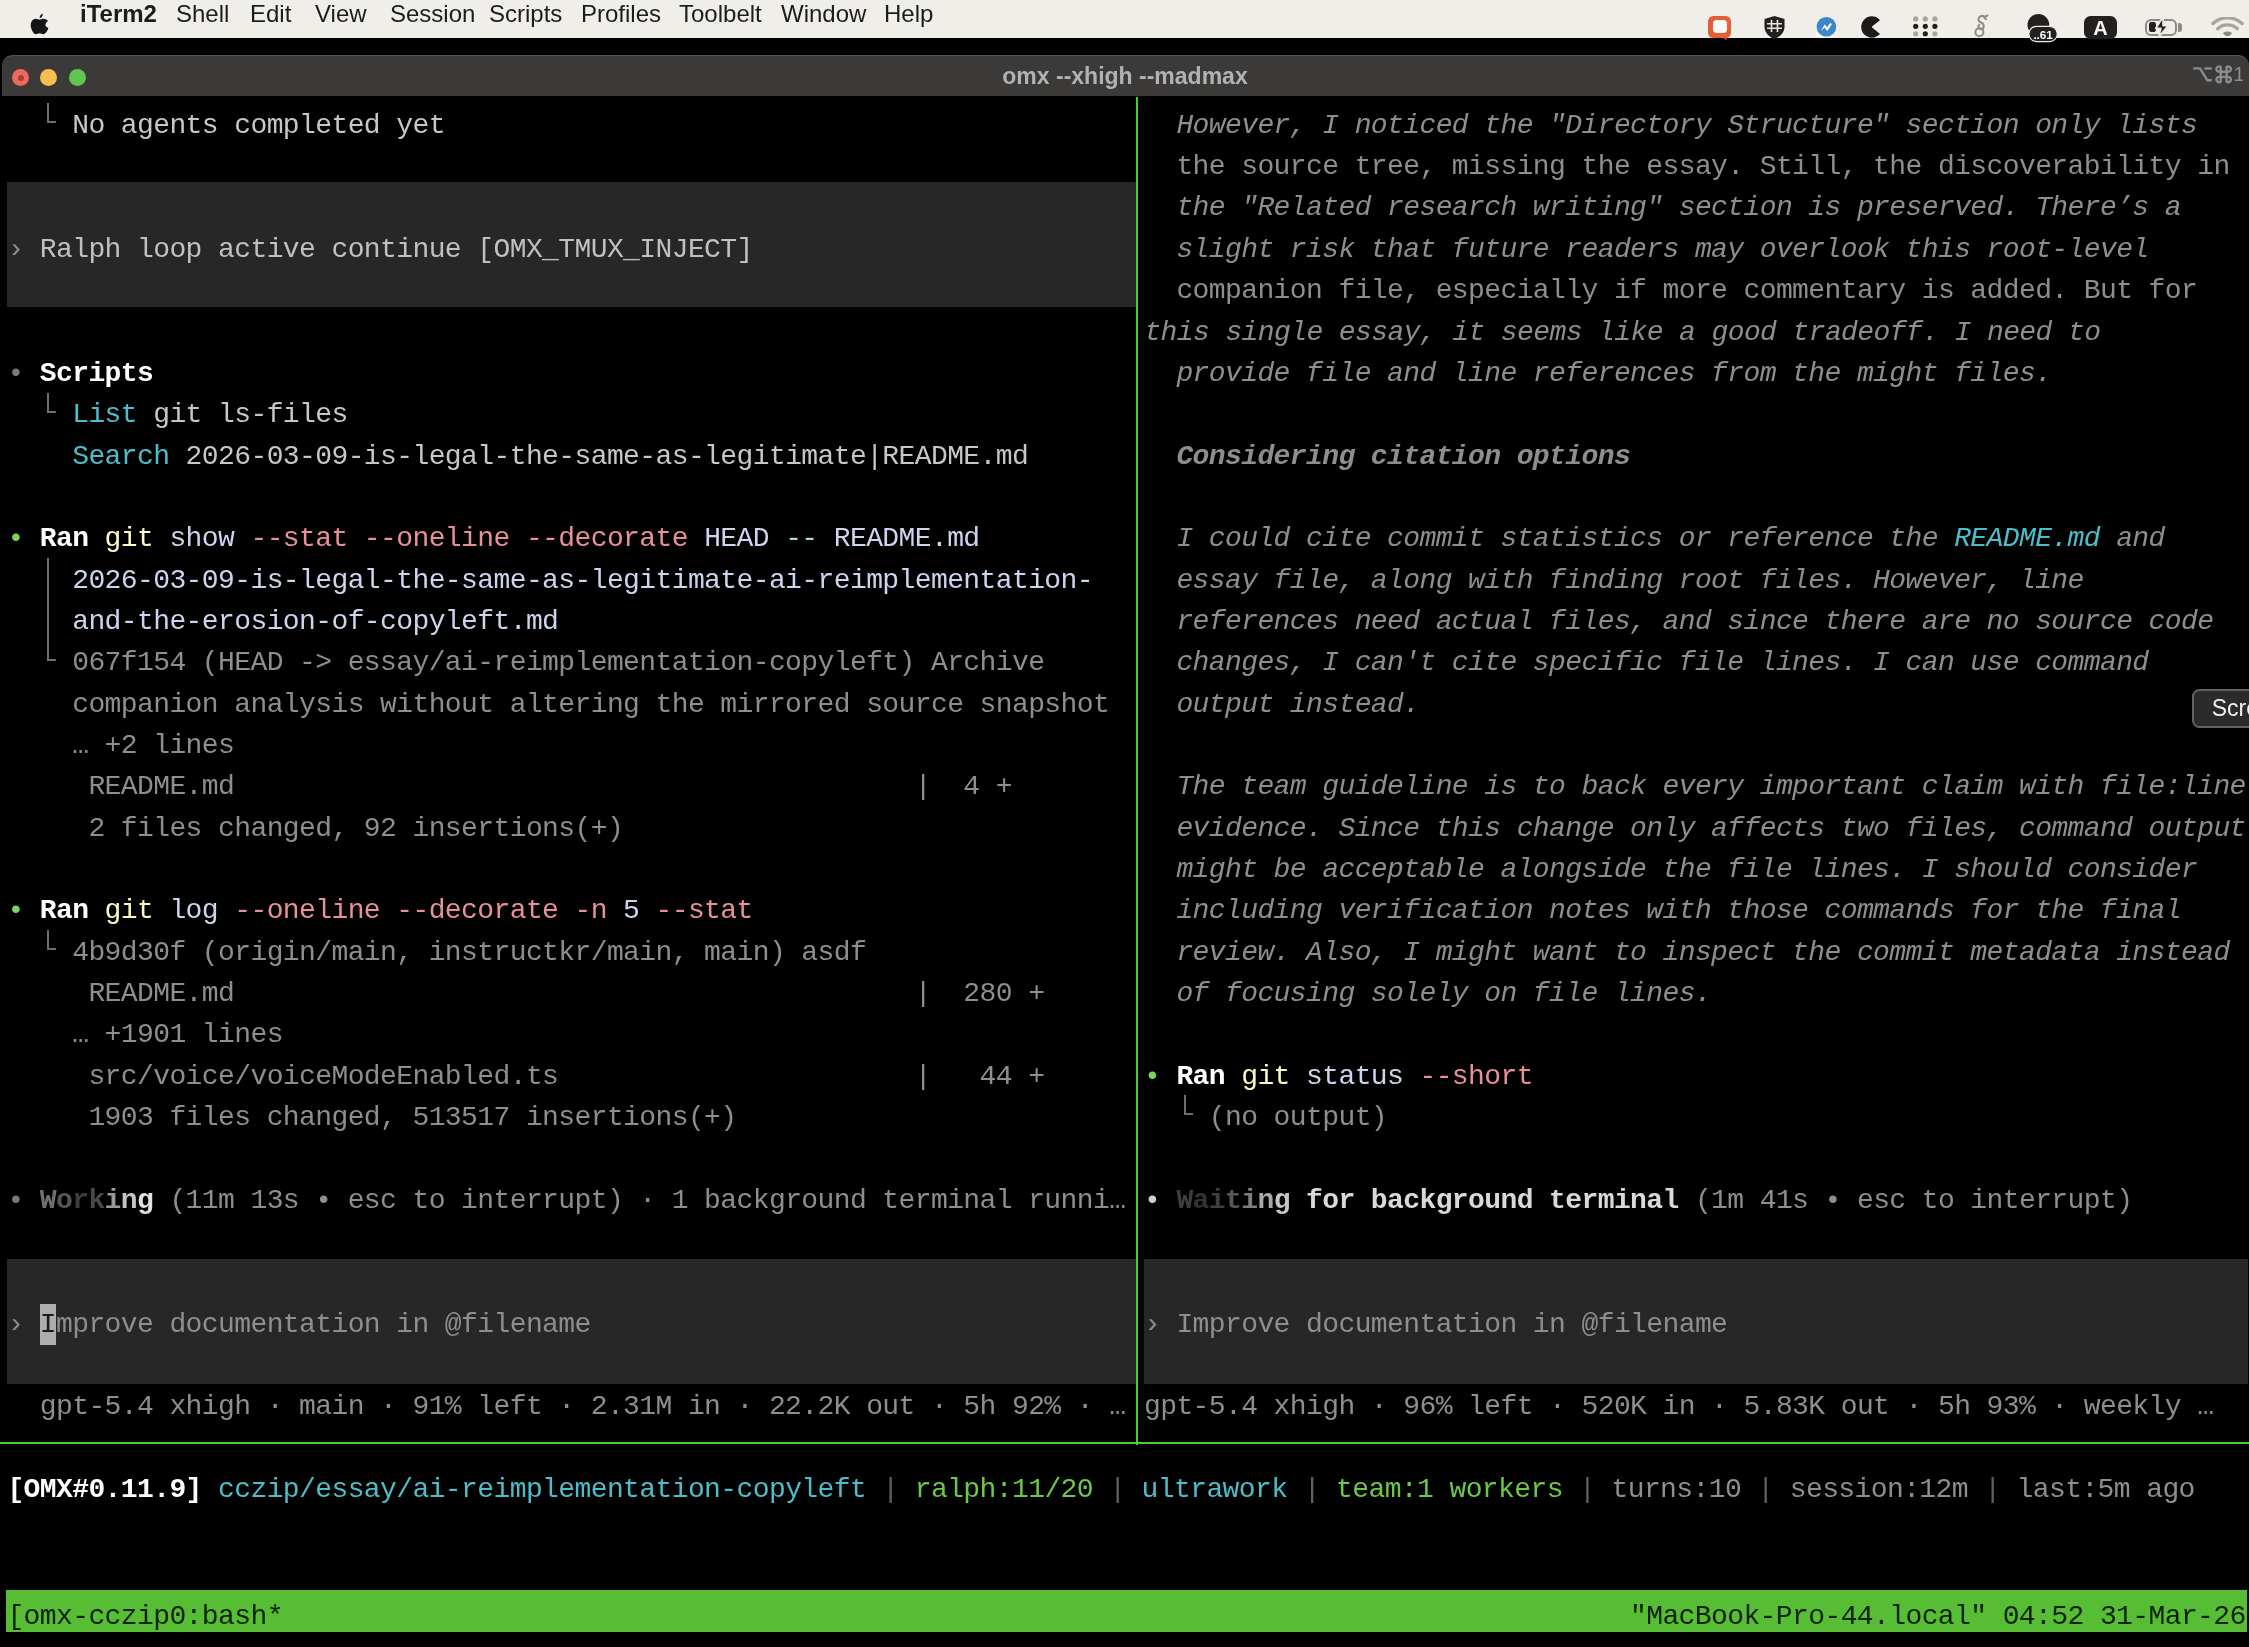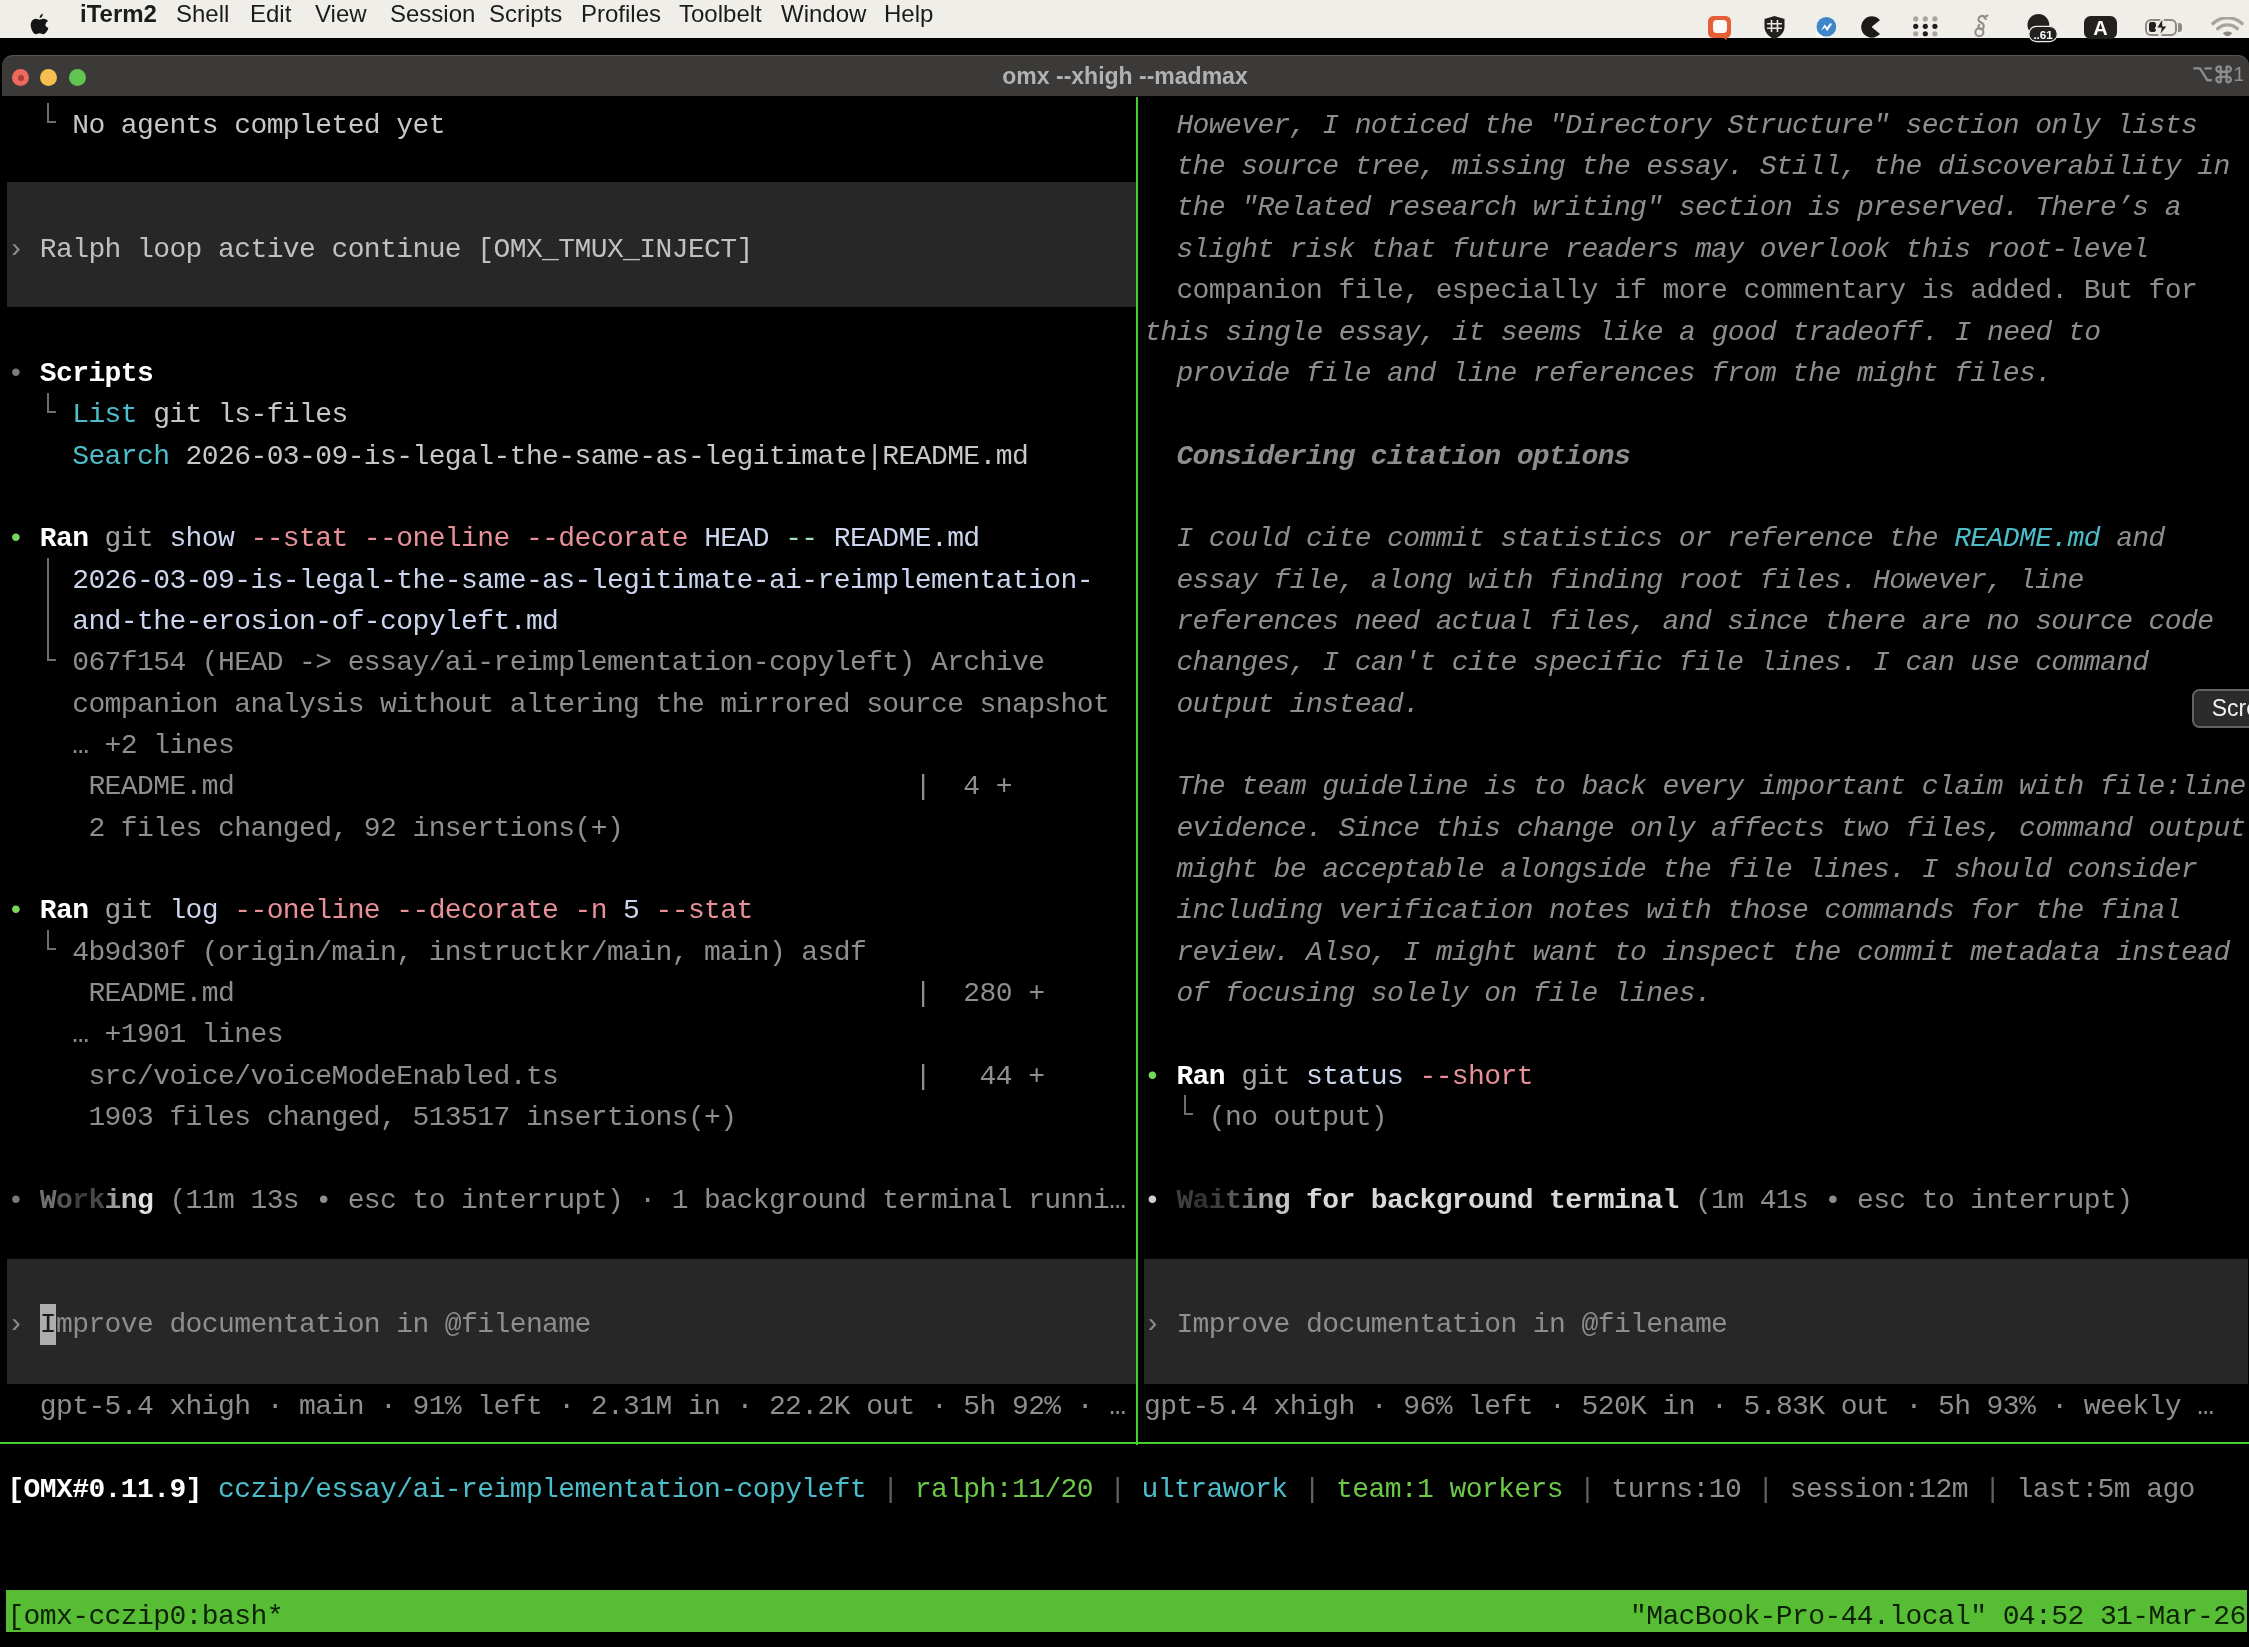--- a/index.html
+++ b/index.html
@@ -1,17 +1,17 @@
 <!DOCTYPE html>
 <html style="font-size:11.8px"><head><meta charset="utf-8"><style>
 *{margin:0;padding:0;box-sizing:border-box}
 html,body{width:2250px;height:1648px;background:#000;overflow:hidden;position:relative}
 .r{position:absolute;white-space:pre;font:28px "Liberation Mono",monospace;letter-spacing:-0.6px;line-height:41px;height:41px;color:#c7c7c7}
 .g{color:#c7c7c7} .w{color:#ffffff;font-weight:bold} .d{color:#8e8e8e} .d2{color:#7a7a7a}
-.t{color:#4cbdc9} .b{color:#a3a3a3} .s{color:#e89098} .l{color:#ccd5ee} .m{color:#a3e0b8}
+.t{color:#4cbdc9} .b{color:#fef9c3} .s{color:#e89098} .l{color:#ccd5ee} .m{color:#a3e0b8}
 .gn{color:#6cc948} .gb{color:#77d65c} .sep{color:#606060} .bx{color:#c0c0c0}
 .cor{position:absolute;width:8.9px;height:20px;border-left:2.2px solid #6e6e6e;border-bottom:2.2px solid #6e6e6e}
 .vl{position:absolute;width:2.2px;background:#6e6e6e}
 .mi{position:absolute;top:0;height:55px;line-height:56px;font:24px "Liberation Sans",sans-serif;color:#1c1c1c}
 .mb{font-weight:bold}
 </style></head><body>
 
 <div style="position:absolute;left:0;top:0;width:2250px;height:38px;background:#f0eee8">
 <svg style="position:absolute;left:29.5px;top:13.3px" width="19" height="24" viewBox="0 0 26 33">
 <path fill="#141414" d="M21.7 17.4c0-3 1.6-5.2 3.9-6.6-1.4-2-3.6-3.2-6.3-3.4-2.6-.2-5.1 1.5-6.1 1.5-1.1 0-3.4-1.5-5.5-1.5C3.5 7.5 0 10.9 0 17c0 5.9 4.4 13.3 7.8 13.3 1.7 0 3-1.3 5.3-1.3 2.2 0 3.3 1.3 5.4 1.3 3.4 0 7.2-6.7 7.5-9.3-2.6-1-4.3-3.2-4.3-3.6z" transform="scale(0.93) translate(1,1)"></path>
@@ -129,21 +129,21 @@
 <div class="r" style="left:7.4px;top:932px"><span class="d">    4b9d30f (origin/main, instructkr/main, main) asdf</span></div>
 <div class="r" style="left:7.4px;top:973px"><span class="d">     README.md                                          |  280 +</span></div>
 <div class="r" style="left:7.4px;top:1014px"><span class="d">    … +1901 lines</span></div>
 <div class="r" style="left:7.4px;top:1056px"><span class="d">     src/voice/voiceModeEnabled.ts                      |   44 +</span></div>
 <div class="r" style="left:7.4px;top:1097px"><span class="d">     1903 files changed, 513517 insertions(+)</span></div>
 <div class="r" style="left:7.4px;top:1180px"><span class="d2">• </span><span style="color:#707070;font-weight:bold">W</span><span style="color:#565656;font-weight:bold">o</span><span style="color:#3d3d3d;font-weight:bold">r</span><span style="color:#474747;font-weight:bold">k</span><span style="color:#9a9a9a;font-weight:bold">i</span><span style="color:#c4c4c4;font-weight:bold">n</span><span style="color:#e2e2e2;font-weight:bold">g</span><span class="d"> (11m 13s • esc to interrupt) · 1 background terminal runni…</span></div>
 <div class="r" style="left:7.4px;top:1304px"><span class="d">› </span><span style="color:#1a1a1a">I</span><span class="d">mprove documentation in @filename</span></div>
 <div class="r" style="left:7.4px;top:1386px"><span class="d">  gpt-5.4 xhigh · main · 91% left · 2.31M in · 22.2K out · 5h 92% · …</span></div>
 <div class="r" style="left:7.4px;top:1469px"><span class="w" style="font-weight:bold">[OMX#0.11.9]</span> <span class="t">cczip/essay/ai-reimplementation-copyleft</span><span class="sep"> | </span><span class="gn">ralph:11/20</span><span class="sep"> | </span><span class="t">ultrawork</span><span class="sep"> | </span><span class="gn">team:1 workers</span><span class="sep"> | </span><span class="d">turns:10</span><span class="sep"> | </span><span class="d">session:12m</span><span class="sep"> | </span><span class="d">last:5m ago</span></div>
 <div class="r" style="left:1144px;top:105px"><span class="d" style="font-style:italic">  However, I noticed the "Directory Structure" section only lists</span></div>
-<div class="r" style="left:1144px;top:146px"><span class="d" style="font-style:italic">  the source tree, missing the essay. Still, the discoverability in</span></div>
+<div class="r" style="left:1144px;top:146px"><span class="d" style="">  the source tree, missing the essay. Still, the discoverability in</span></div>
 <div class="r" style="left:1144px;top:187px"><span class="d" style="font-style:italic">  the "Related research writing" section is preserved. There’s a</span></div>
 <div class="r" style="left:1144px;top:229px"><span class="d" style="font-style:italic">  slight risk that future readers may overlook this root-level</span></div>
 <div class="r" style="left:1144px;top:270px"><span class="d" style="">  companion file, especially if more commentary is added. But for</span></div>
 <div class="r" style="left:1112px;top:312px"><span class="d" style="font-style:italic">  this single essay, it seems like a good tradeoff. I need to</span></div>
 <div class="r" style="left:1144px;top:353px"><span class="d" style="font-style:italic">  provide file and line references from the might files.</span></div>
 <div class="r" style="left:1144px;top:560px"><span class="d" style="font-style:italic">  essay file, along with finding root files. However, line</span></div>
 <div class="r" style="left:1144px;top:601px"><span class="d" style="font-style:italic">  references need actual files, and since there are no source code</span></div>
 <div class="r" style="left:1144px;top:642px"><span class="d" style="font-style:italic">  changes, I can't cite specific file lines. I can use command</span></div>
 <div class="r" style="left:1144px;top:684px"><span class="d" style="font-style:italic">  output instead.</span></div>
 <div class="r" style="left:1144px;top:766px"><span class="d" style="font-style:italic">  The team guideline is to back every important claim with file:line</span></div>

